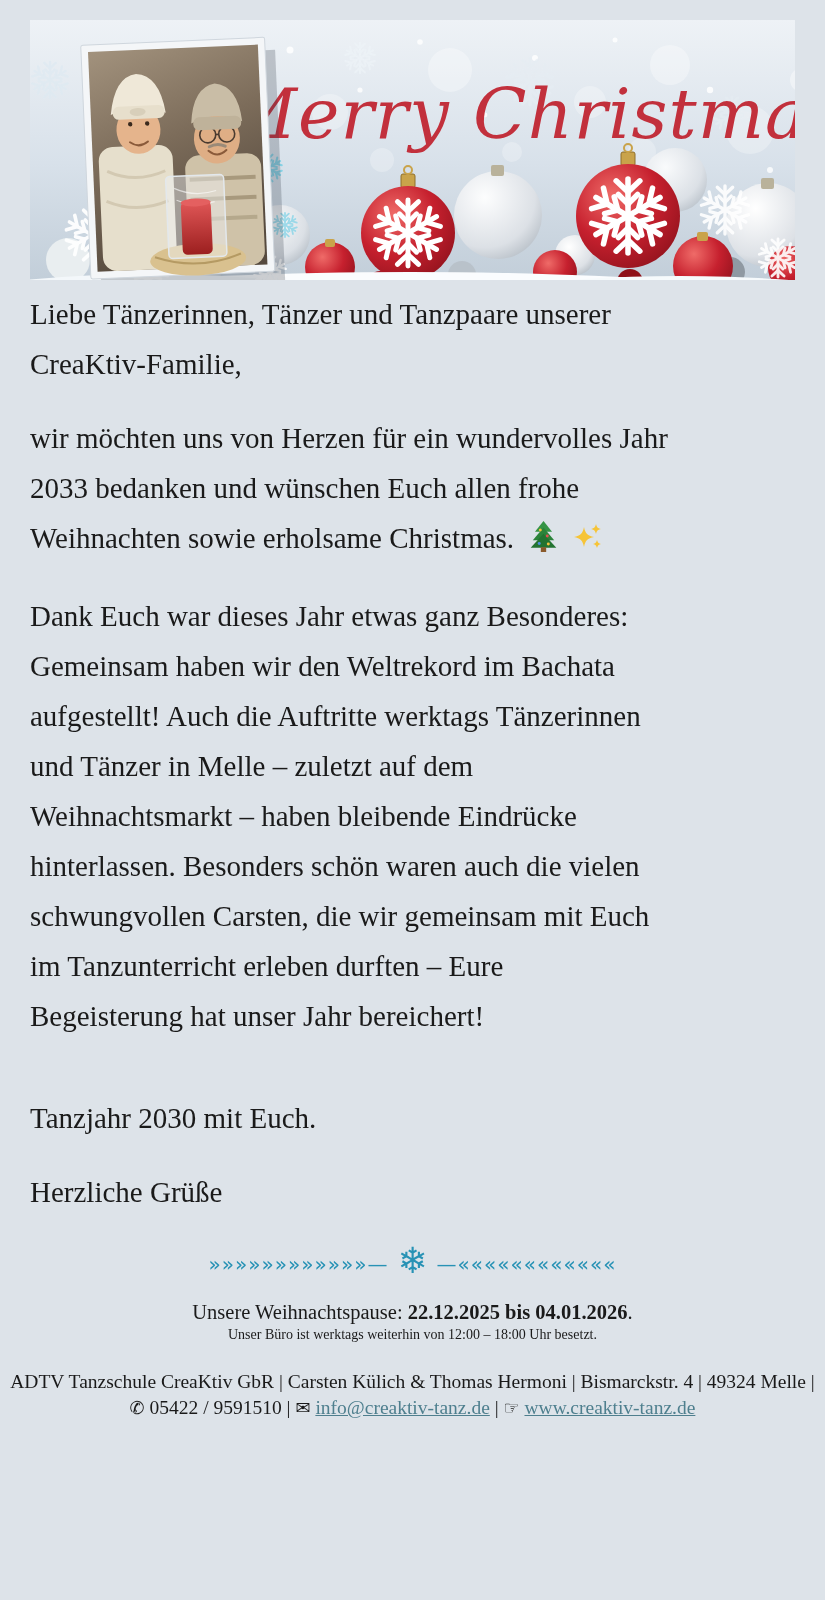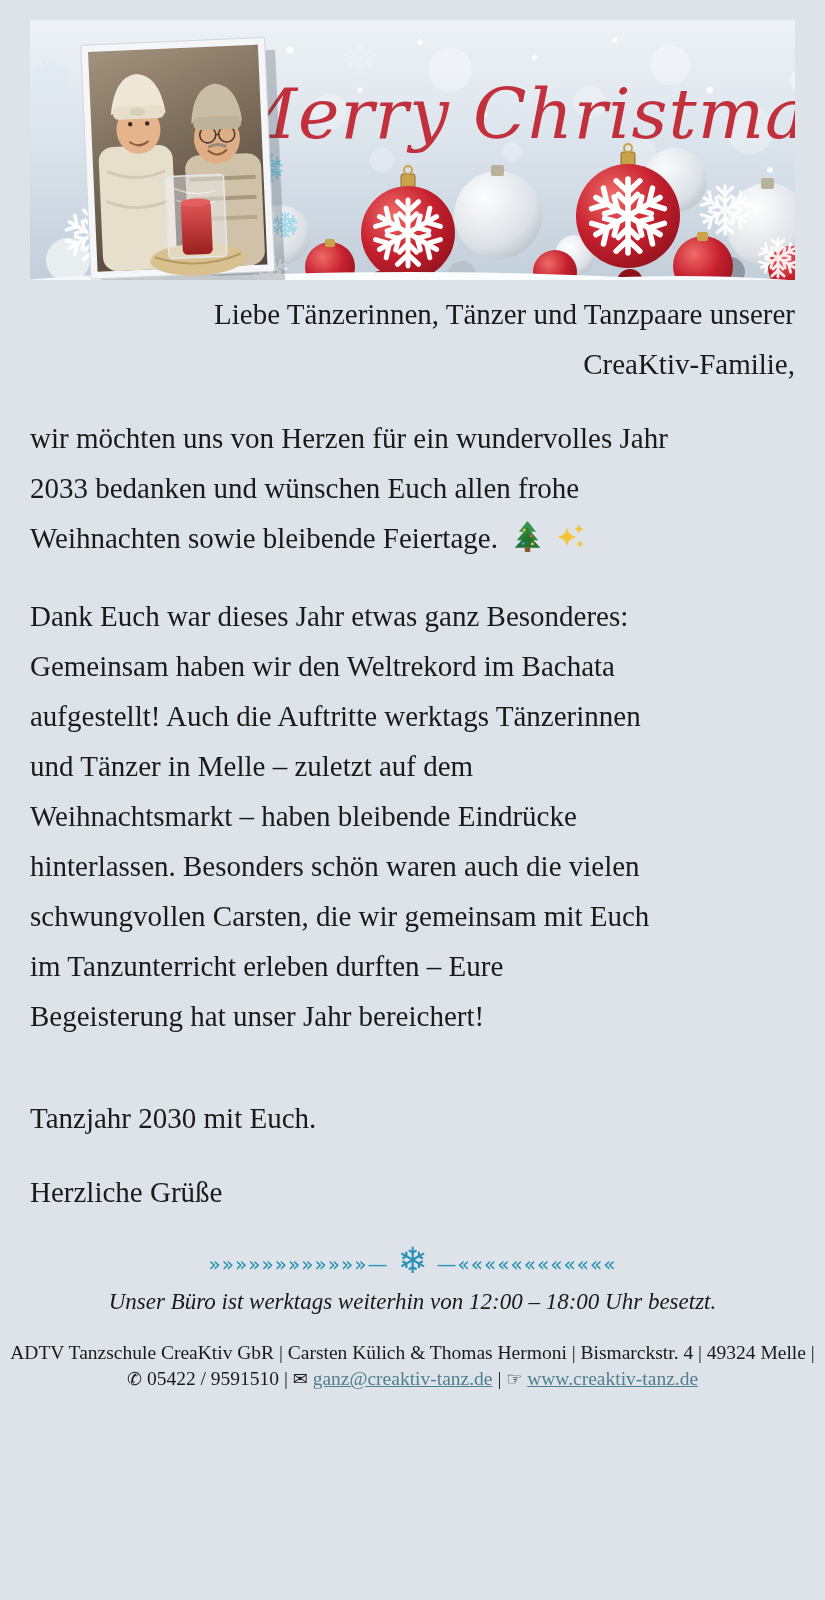--- a/index.html
+++ b/index.html
@@ -6,35 +6,35 @@
   .page{
     width:825px;height:1600px;overflow:hidden;position:relative;
     background:#dde3e9;
     font-family:"Liberation Serif","DejaVu Serif",serif;
     color:#1a1a1a;
   }
   .banner{margin:20px 30px 0 30px;width:765px;height:260px;}
   .banner svg{display:block;}
   .content{padding:0 30px;font-size:29px;line-height:50px;}
   .para{margin-top:24px;}
-  .para-first{margin-top:9px;text-align:right;}
+  .para-first{margin-top:9px;}
   .para-gap{margin-top:52px;}
   .line{white-space:nowrap;}
   .emoji{display:inline-block;margin-left:9px;vertical-align:-4px;}
   .divider{
     display:flex;justify-content:center;align-items:center;
     margin-top:26px;color:#2792b5;
     font-family:"DejaVu Sans",sans-serif;
   }
   .div-arrows{font-size:20px;letter-spacing:1px;line-height:1;}
   .div-flake{font-size:36px;line-height:1;margin:0 9px 6px 9px;}
   .footer{text-align:center;}
   .pause{font-size:20.5px;line-height:1.18;margin:15px 0 0 0;}
   .pause b{font-weight:bold;}
-  .hours{font-size:23px;line-height:1.18;margin:3px 0 0 0;font-style:italic;}
+  .hours{font-size:14px;line-height:1.18;margin:3px 0 0 0;}
   .contact{font-size:19.5px;line-height:1.35;margin:25px 0 0 0;padding:0 4px;}
   .contact a{color:#4e7f8e;text-decoration:underline;cursor:pointer;}
   .contact .cicon{font-family:"DejaVu Sans",sans-serif;font-size:18px;}
 </style>
 </head>
 <body>
 
 <div class="page">
 
   <div class="banner">
@@ -213,21 +213,21 @@
 
     <div class="para para-first">
       <div class="line">Liebe Tänzerinnen, Tänzer und Tanzpaare unserer</div>
       <div class="line">CreaKtiv-Familie,</div>
     </div>
 
     <div class="para">
       <div class="line">wir möchten uns von Herzen für ein wundervolles Jahr</div>
       <div class="line">2033 bedanken und wünschen Euch allen frohe</div>
       <div class="line">
-        <span>Weihnachten sowie bleibende Feiertage.</span>
+        <span>Weihnachten sowie erholsame Christmas.</span>
         <span class="emoji">
           <svg width="27" height="31" viewBox="0 0 24 29">
             <polygon points="12,0 20,10 4,10" fill="#359445"></polygon>
             <polygon points="12,6 22,18 2,18" fill="#2b833a"></polygon>
             <polygon points="12,12 24,25 0,25" fill="#237331"></polygon>
             <rect x="9.5" y="24.5" width="5" height="4.5" fill="#8a5a2b"></rect>
             <circle cx="9" cy="8.5" r="1.4" fill="#f3c03f"></circle>
             <circle cx="15.5" cy="14" r="1.4" fill="#e05252"></circle>
             <circle cx="8" cy="21" r="1.4" fill="#4f8fe0"></circle>
             <circle cx="16.5" cy="21.5" r="1.4" fill="#f3c03f"></circle>
@@ -266,26 +266,27 @@
 
   </div>
 
   <div class="divider">
     <span class="div-arrows">»»»»»»»»»»»»—</span>
     <span class="div-flake">❄</span>
     <span class="div-arrows">—««««««««««««</span>
   </div>
 
   <div class="footer">
+    <p class="pause"><span>Unsere Weihnachtspause: </span><b>22.12.2025 bis 04.01.2026</b><span>.</span></p>
     <p class="hours">Unser Büro ist werktags weiterhin von 12:00 – 18:00 Uhr besetzt.</p>
     <p class="contact">
       <span>ADTV Tanzschule CreaKtiv GbR | Carsten Külich &amp; Thomas Hermoni | Bismarckstr. 4 | 49324 Melle |</span>
       <span class="cicon">✆</span>
       <span>05422 / 9591510 |</span>
       <span class="cicon">✉</span>
-      <a>ganz@creaktiv-tanz.de</a>
+      <a>info@creaktiv-tanz.de</a>
       <span>|</span>
       <span class="cicon">☞</span>
       <a>www.creaktiv-tanz.de</a>
     </p>
   </div>
 
 </div>
 
 </body></html>

